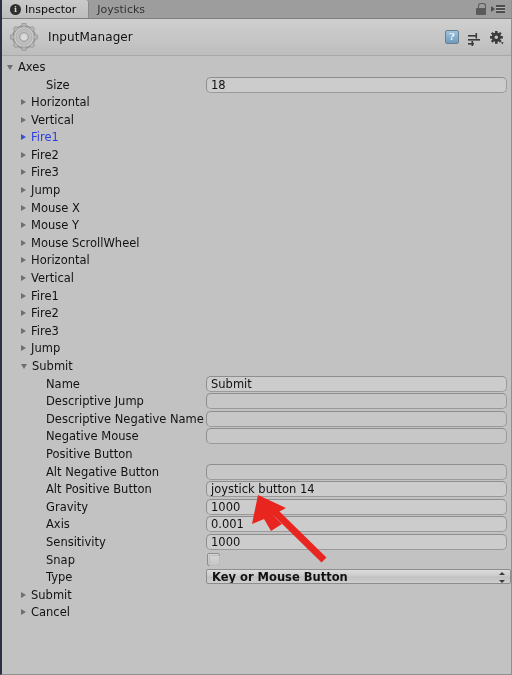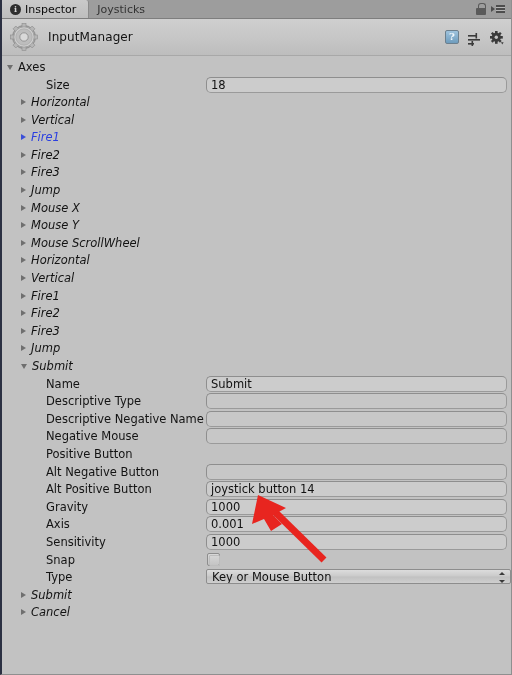--- a/index.html
+++ b/index.html
@@ -177,21 +177,21 @@
     border-left: 3.5px solid transparent;
     border-right: 3.5px solid transparent;
     margin-top: 2px;
   }
   .foldout.closed.sel { border-left-color: #3b4fd8; }
 
   .lbl { color: #131313; }
   .lbl.sel { color: #2b3fe0; }
 
   .ind0 { padding-left: 5px; }
-  .ind1 { padding-left: 19px; font-style: italic; }
+  .ind1 { padding-left: 19px; }
 
   
   .prow {
     position: relative;
     height: 17.6px;
     font-size: 11.5px;
     color: #131313;
   }
   .prow .plabel {
     position: absolute;
@@ -247,20 +247,21 @@
     height: 15px;
     background: linear-gradient(180deg,#dcdcdc 0%,#cacaca 48%,#c0c0c0 52%,#cfcfcf 100%);
     border: 1px solid #8d8d8d;
     border-radius: 2px;
     font-size: 11.5px;
     color: #111111;
     padding-left: 5px;
     line-height: 14px;
     overflow: hidden;
     white-space: nowrap;
+    font-weight: bold;
   }
   .dd .arrows {
     position: absolute;
     right: 5px;
     top: 2px;
     width: 6px;
     height: 11px;
   }
   .dd .arrows span {
     position: absolute;
@@ -438,21 +439,21 @@
       <span class="foldout open"></span>
       <span class="lbl">Submit</span>
     </div>
 
     <div id="properties-list">
         <div class="prow">
           <span class="plabel">Name</span>
           <span class="field">Submit</span>
         </div>
         <div class="prow">
-          <span class="plabel">Descriptive Type</span>
+          <span class="plabel">Descriptive Jump</span>
           <span class="field empty"></span>
         </div>
         <div class="prow">
           <span class="plabel">Descriptive Negative Name</span>
           <span class="field empty"></span>
         </div>
         <div class="prow">
           <span class="plabel">Negative Mouse</span>
           <span class="field empty"></span>
         </div>

